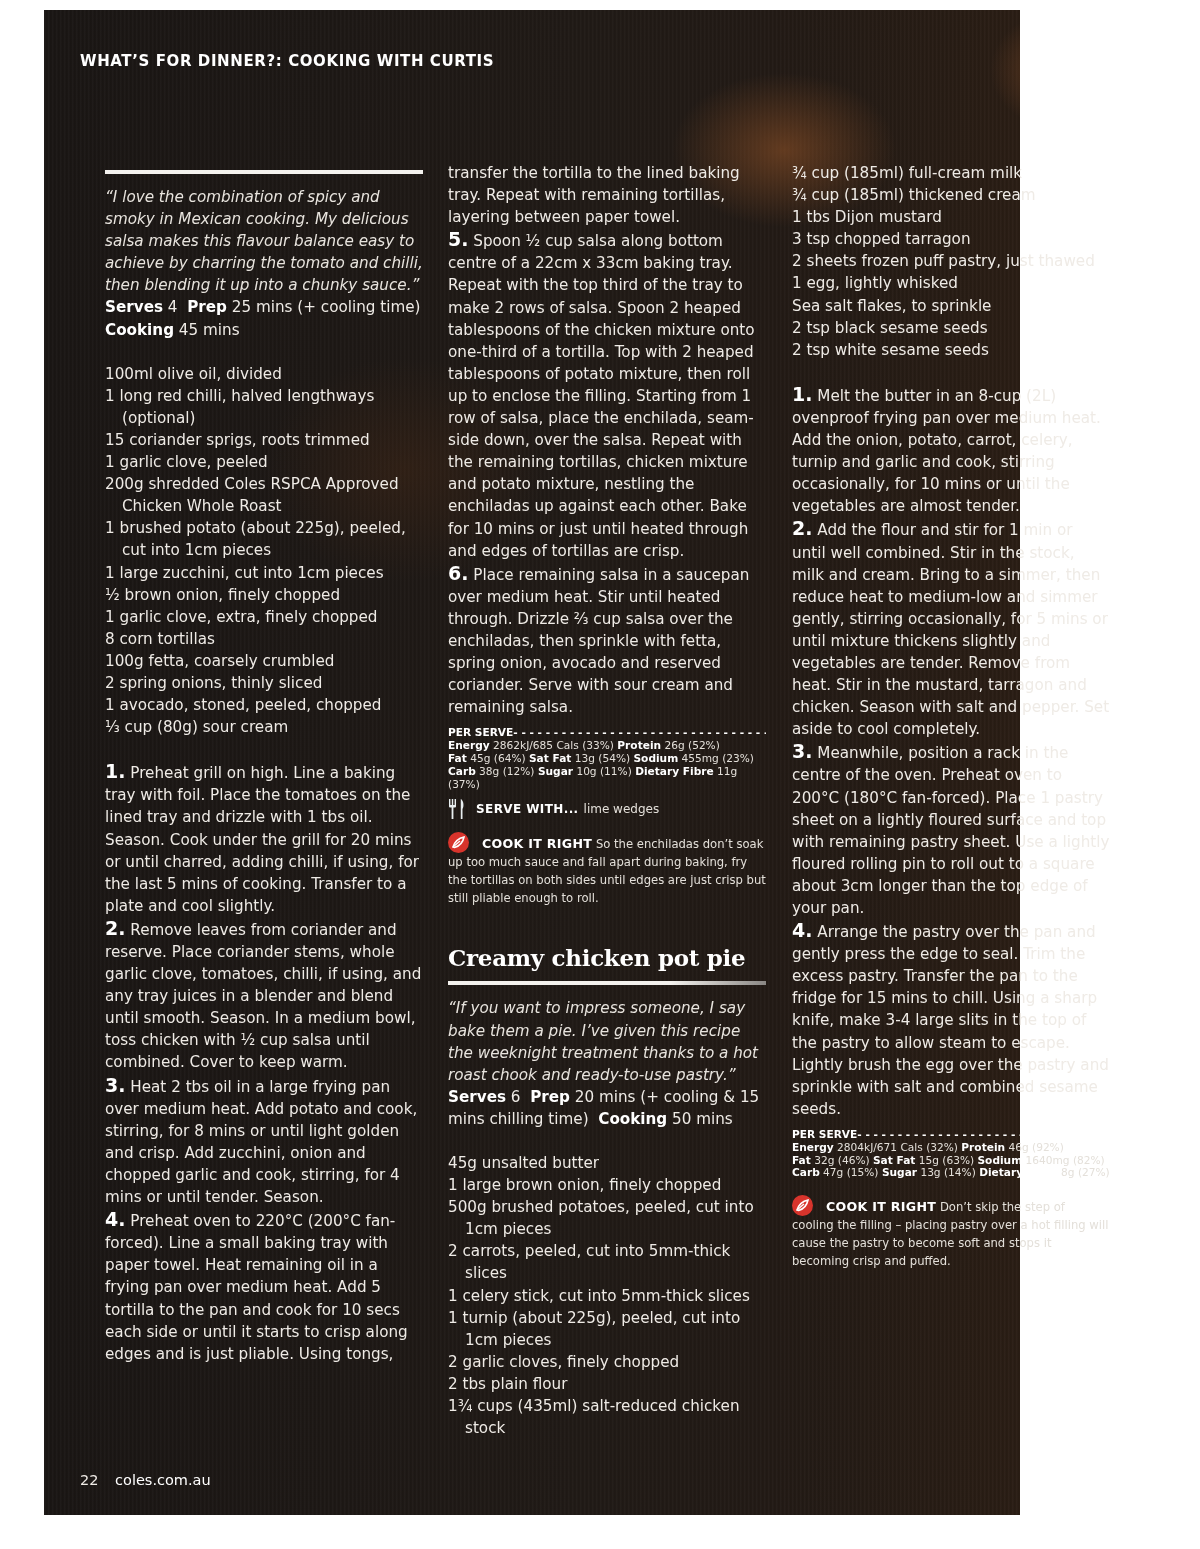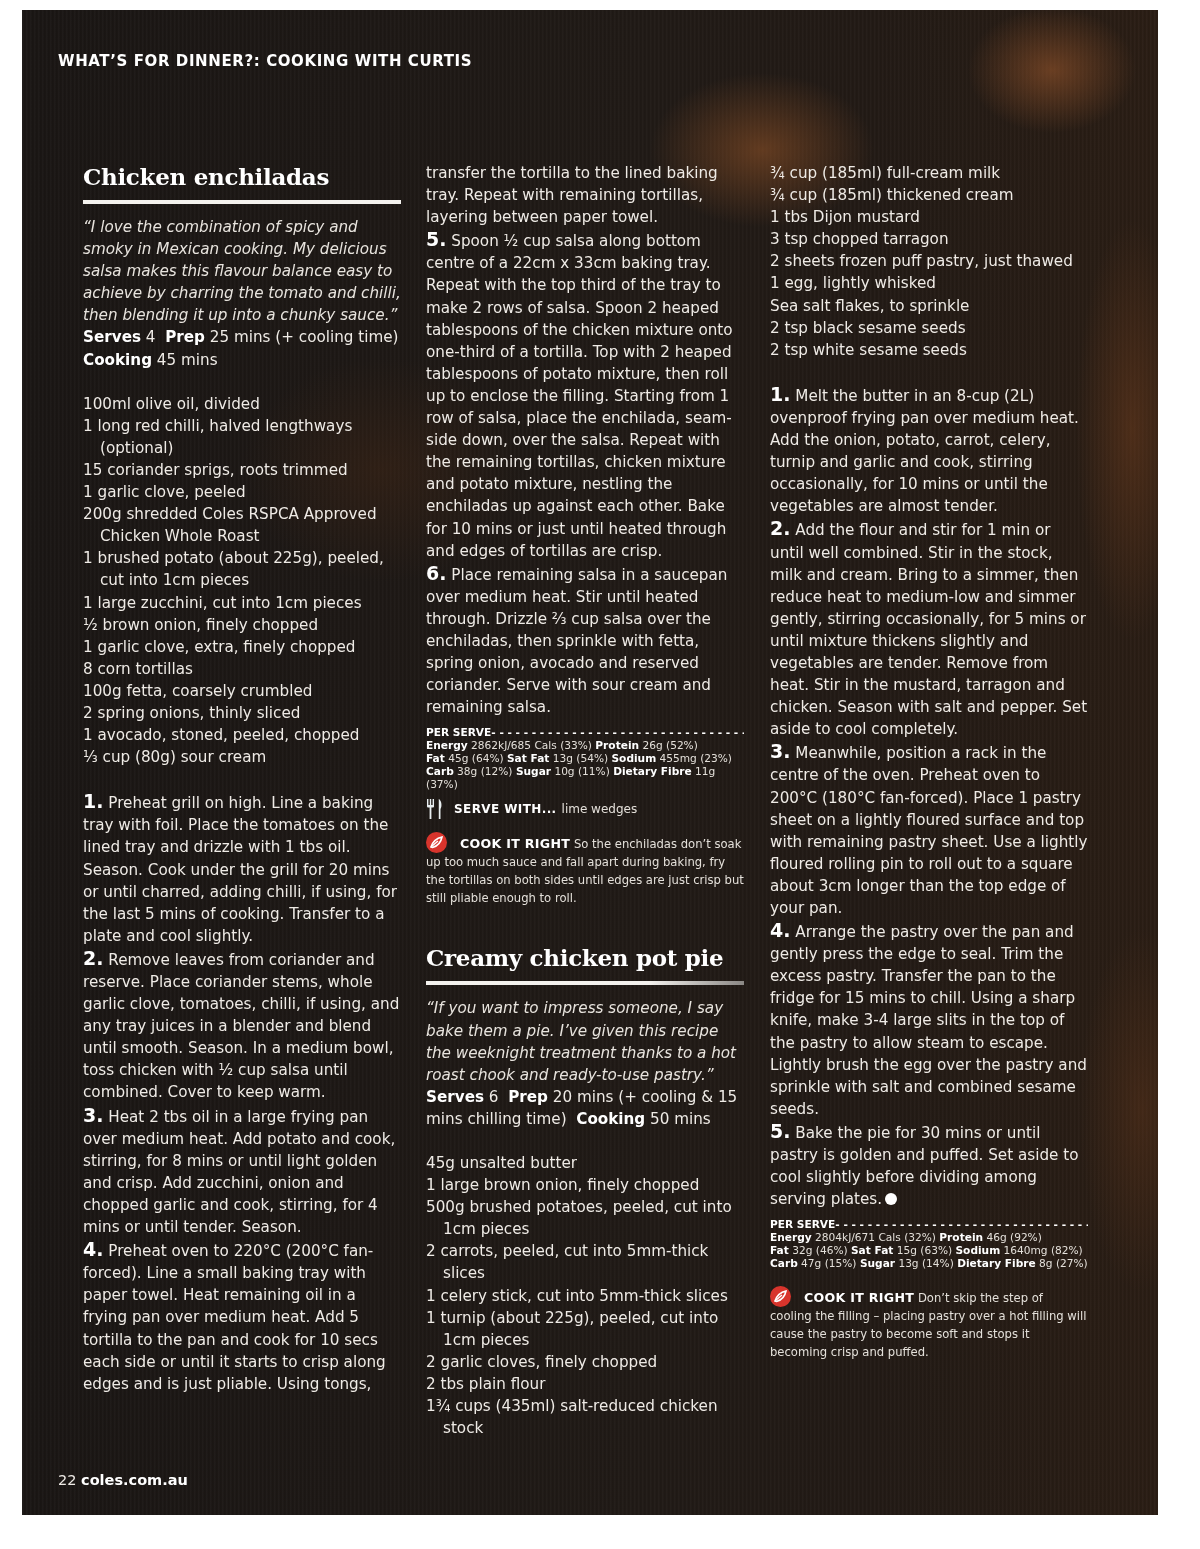--- a/index.html
+++ b/index.html
@@ -2,21 +2,21 @@
 <html><head>
   <meta charset="utf-8">
   <style>
     html, body { margin: 0; padding: 0; }
     body {
       width: 1200px; height: 1549px; background: #ffffff;
       position: relative; overflow: hidden;
       font-family: "DejaVu Sans", "Liberation Sans", sans-serif;
     }
     .page {
-      position: absolute; left: 22px; top: 10px; width: 1136px; height: 1505px;
+      position: absolute; left: 44px; top: 10px; width: 976px; height: 1505px;
       background:
         radial-gradient(ellipse 160px 110px at 740px 140px, rgba(150,85,40,0.55), rgba(0,0,0,0) 70%),
         radial-gradient(ellipse 120px 90px at 1030px 60px, rgba(160,90,45,0.55), rgba(0,0,0,0) 70%),
         radial-gradient(ellipse 80px 300px at 1110px 420px, rgba(120,65,30,0.45), rgba(0,0,0,0) 70%),
         radial-gradient(ellipse 90px 260px at 1120px 1100px, rgba(110,60,28,0.35), rgba(0,0,0,0) 70%),
         radial-gradient(ellipse 200px 160px at 360px 460px, rgba(80,45,22,0.35), rgba(0,0,0,0) 70%),
         repeating-linear-gradient(90deg, rgba(255,255,255,0.025) 0px, rgba(255,255,255,0.025) 1px, rgba(0,0,0,0.06) 2px, rgba(0,0,0,0) 4px),
         linear-gradient(90deg, #1a1614 0%, #1d1815 30%, #201a16 55%, #221a15 75%, #2a1d14 100%);
       color: #f2efea;
     }
@@ -42,32 +42,31 @@
     .nutrition { font-size: 10.6px; line-height: 12.8px; margin-top: 8px; color: #e4e0da; }
     .nutrition .ps { font-weight: bold; color: #fff; white-space: nowrap; overflow: hidden; }
     .nutrition b { color: #fff; text-align: center; }
     .serve-with { display: flex; align-items: center; font-size: 12px; margin-top: 8px; color: #e4e0da; }
     .serve-with b { font-weight: bold; color: #fff; letter-spacing: 0.4px; margin-right: 5px; }
     .tip { font-size: 11.6px; line-height: 18px; margin-top: 12px; color: #e4e0da; }
     .tip b { font-weight: bold; font-size: 12.6px; color: #fff; letter-spacing: 0.3px; margin-left: 8px; }
     .tip-icon { display: inline-block; width: 21px; height: 21px; vertical-align: -5px; margin-right: 5px; }
     .end-dot { display: inline-block; width: 12px; height: 12px; border-radius: 50%; background: #fff; vertical-align: -1px; margin-left: 3px; }
     .footer { position: absolute; left: 36px; top: 1462px; font-size: 14.5px; color: #efebe6; }
-    .footer .site { font-weight: bold; color: #fff; }
+    .footer .site { font-weight: normal; margin-left: 12px; color: #fff; }
     .section-gap { height: 36px; }
   </style>
 </head>
 <body>
 
 <div class="page">
 
   <div class="header">WHAT’S FOR DINNER?: COOKING WITH CURTIS</div>
 
   <div class="col col1">
-    <h2 class="recipe-title">Chicken enchiladas</h2>
     <div class="title-rule"></div>
     <div class="intro">“I love the combination of spicy and smoky in Mexican cooking. My delicious salsa makes this flavour balance easy to achieve by charring the tomato and chilli, then blending it up into a chunky sauce.”</div>
     <div class="meta">
       <b>Serves</b>
       <span>4</span>&nbsp;
       <b>Prep</b>
       <span>25 mins (+ cooling time)</span><br>
       <b>Cooking</b>
       <span>45 mins</span>
     </div>
@@ -186,21 +185,20 @@
       <div class="ing">Sea salt flakes, to sprinkle</div>
       <div class="ing">2 tsp black sesame seeds</div>
       <div class="ing">2 tsp white sesame seeds</div>
     </div>
     <div class="spacer"></div>
     <div>
       <div><span class="step-num">1.</span> <span>Melt the butter in an 8-cup (2L) ovenproof frying pan over medium heat. Add the onion, potato, carrot, celery, turnip and garlic and cook, stirring occasionally, for 10 mins or until the vegetables are almost tender.</span></div>
       <div><span class="step-num">2.</span> <span>Add the flour and stir for 1 min or until well combined. Stir in the stock, milk and cream. Bring to a simmer, then reduce heat to medium-low and simmer gently, stirring occasionally, for 5 mins or until mixture thickens slightly and vegetables are tender. Remove from heat. Stir in the mustard, tarragon and chicken. Season with salt and pepper. Set aside to cool completely.</span></div>
       <div><span class="step-num">3.</span> <span>Meanwhile, position a rack in the centre of the oven. Preheat oven to 200°C (180°C fan-forced). Place 1 pastry sheet on a lightly floured surface and top with remaining pastry sheet. Use a lightly floured rolling pin to roll out to a square about 3cm longer than the top edge of your pan.</span></div>
       <div><span class="step-num">4.</span> <span>Arrange the pastry over the pan and gently press the edge to seal. Trim the excess pastry. Transfer the pan to the fridge for 15 mins to chill. Using a sharp knife, make 3-4 large slits in the top of the pastry to allow steam to escape. Lightly brush the egg over the pastry and sprinkle with salt and combined sesame seeds.</span></div>
-      <div><span class="step-num">5.</span> <span>Bake the pie for 30 mins or until pastry is golden and puffed. Set aside to cool slightly before dividing among serving plates.</span><span class="end-dot"></span></div>
     </div>
 
     <div class="nutrition">
       <div class="ps"><span>PER SERVE</span>- - - - - - - - - - - - - - - - - - - - - - - - - - - - - - - - - - - -</div>
       <div>
         <b>Energy</b> <span>2804kJ/671 Cals (32%)</span>
         <b>Protein</b> <span>46g (92%)</span>
       </div>
       <div>
         <b>Fat</b> <span>32g (46%)</span>

